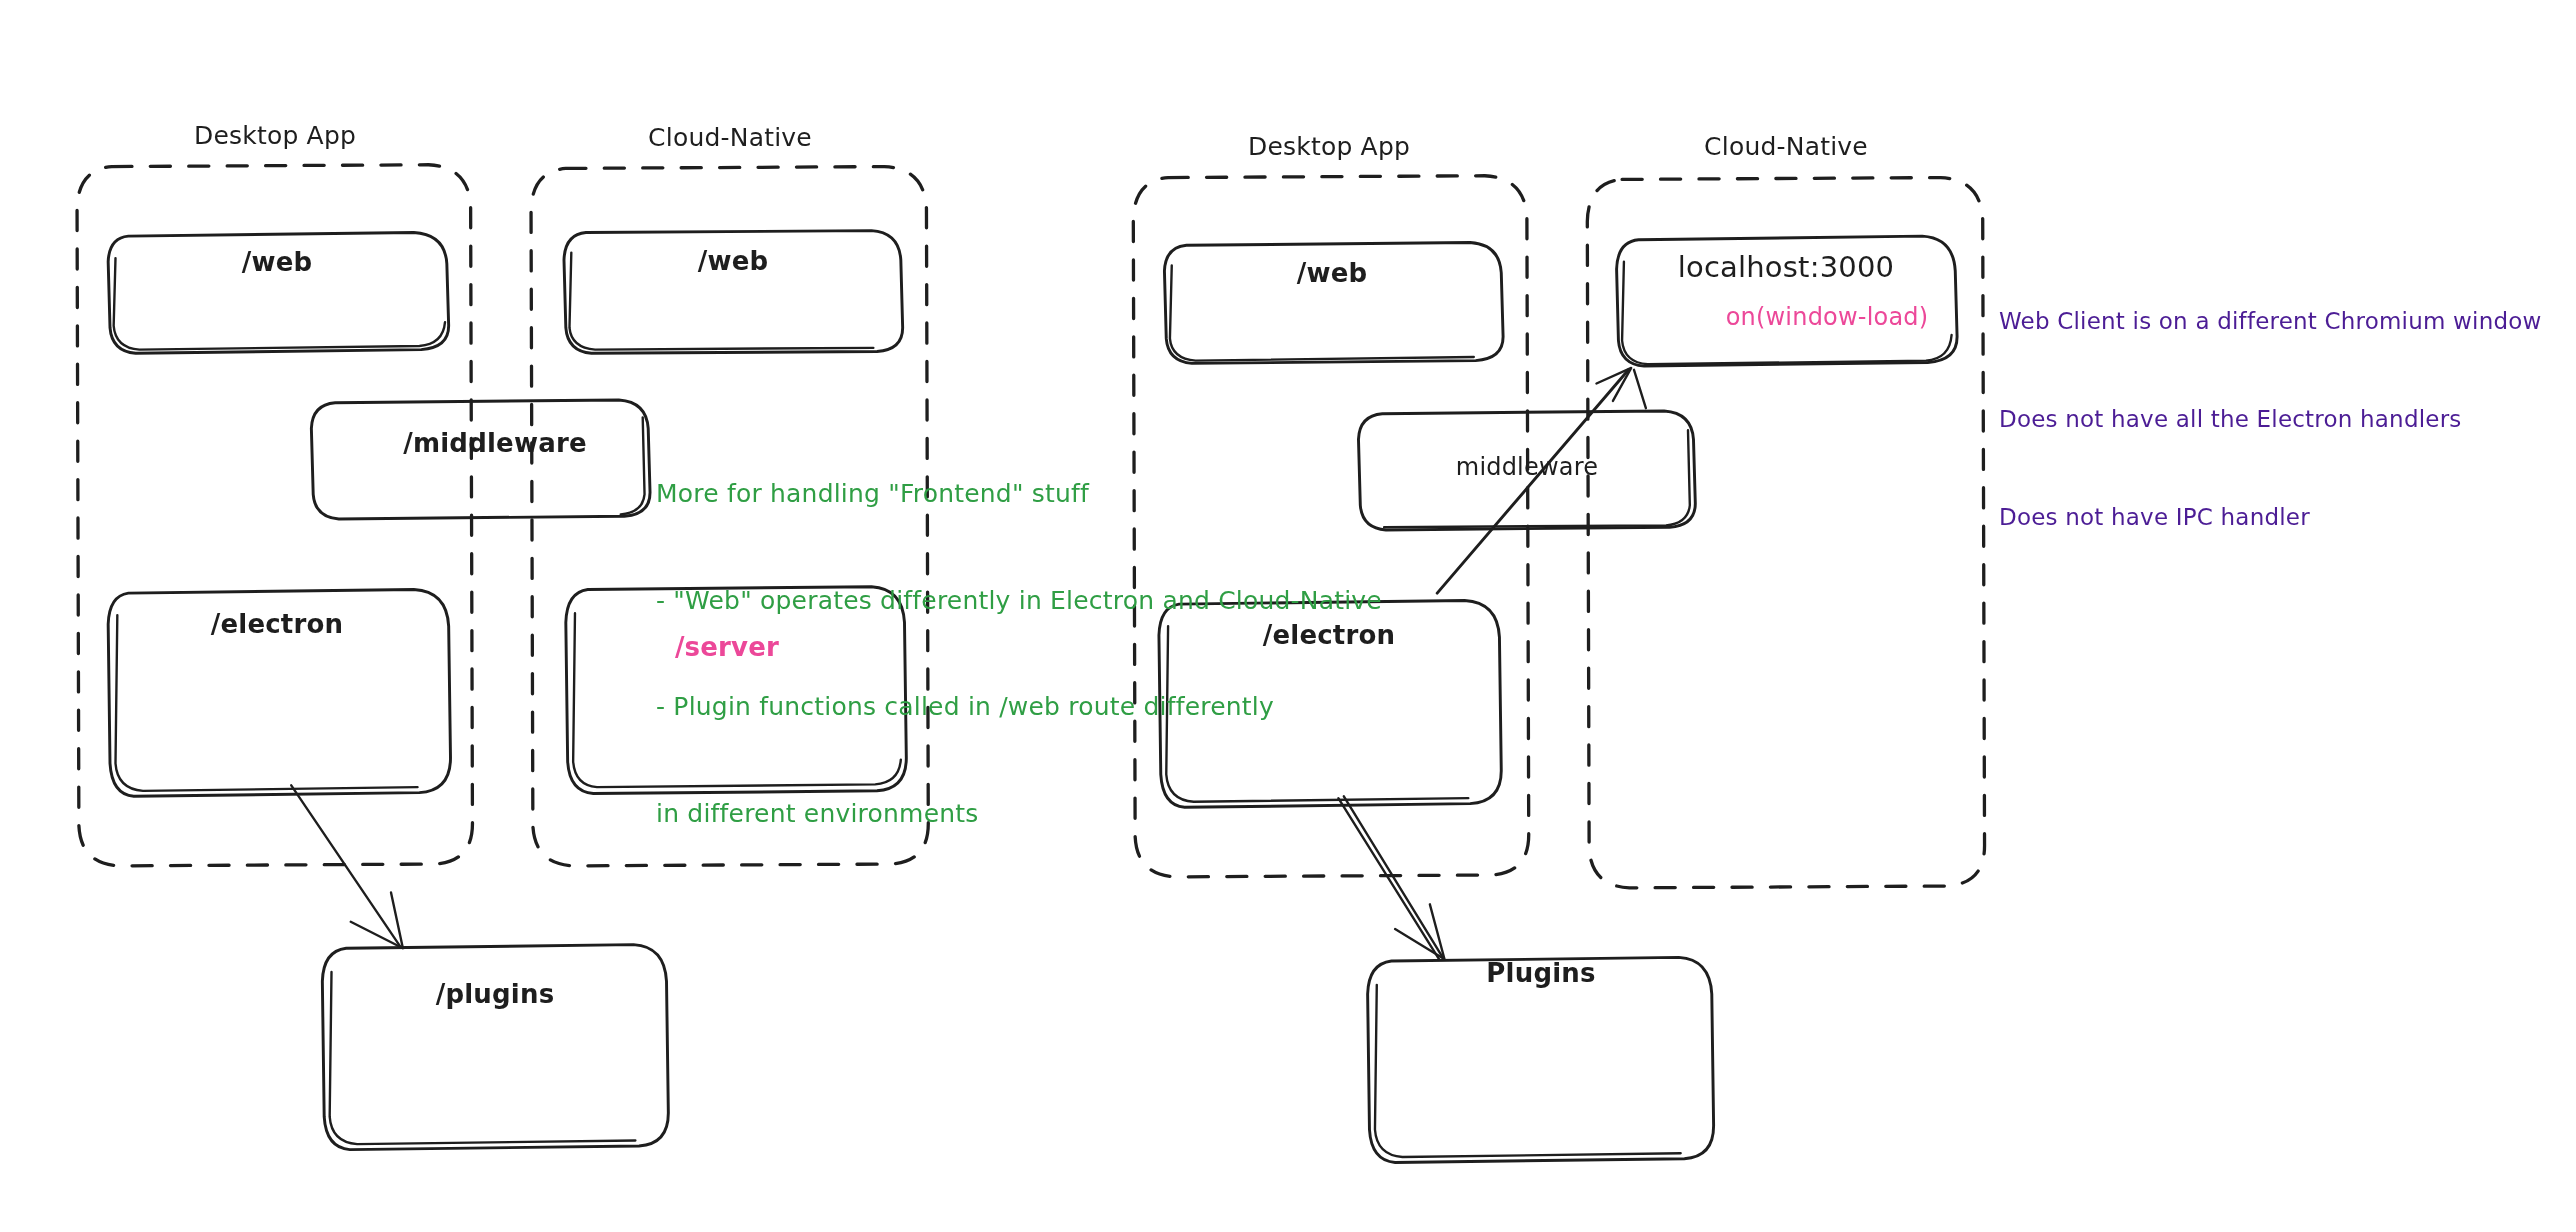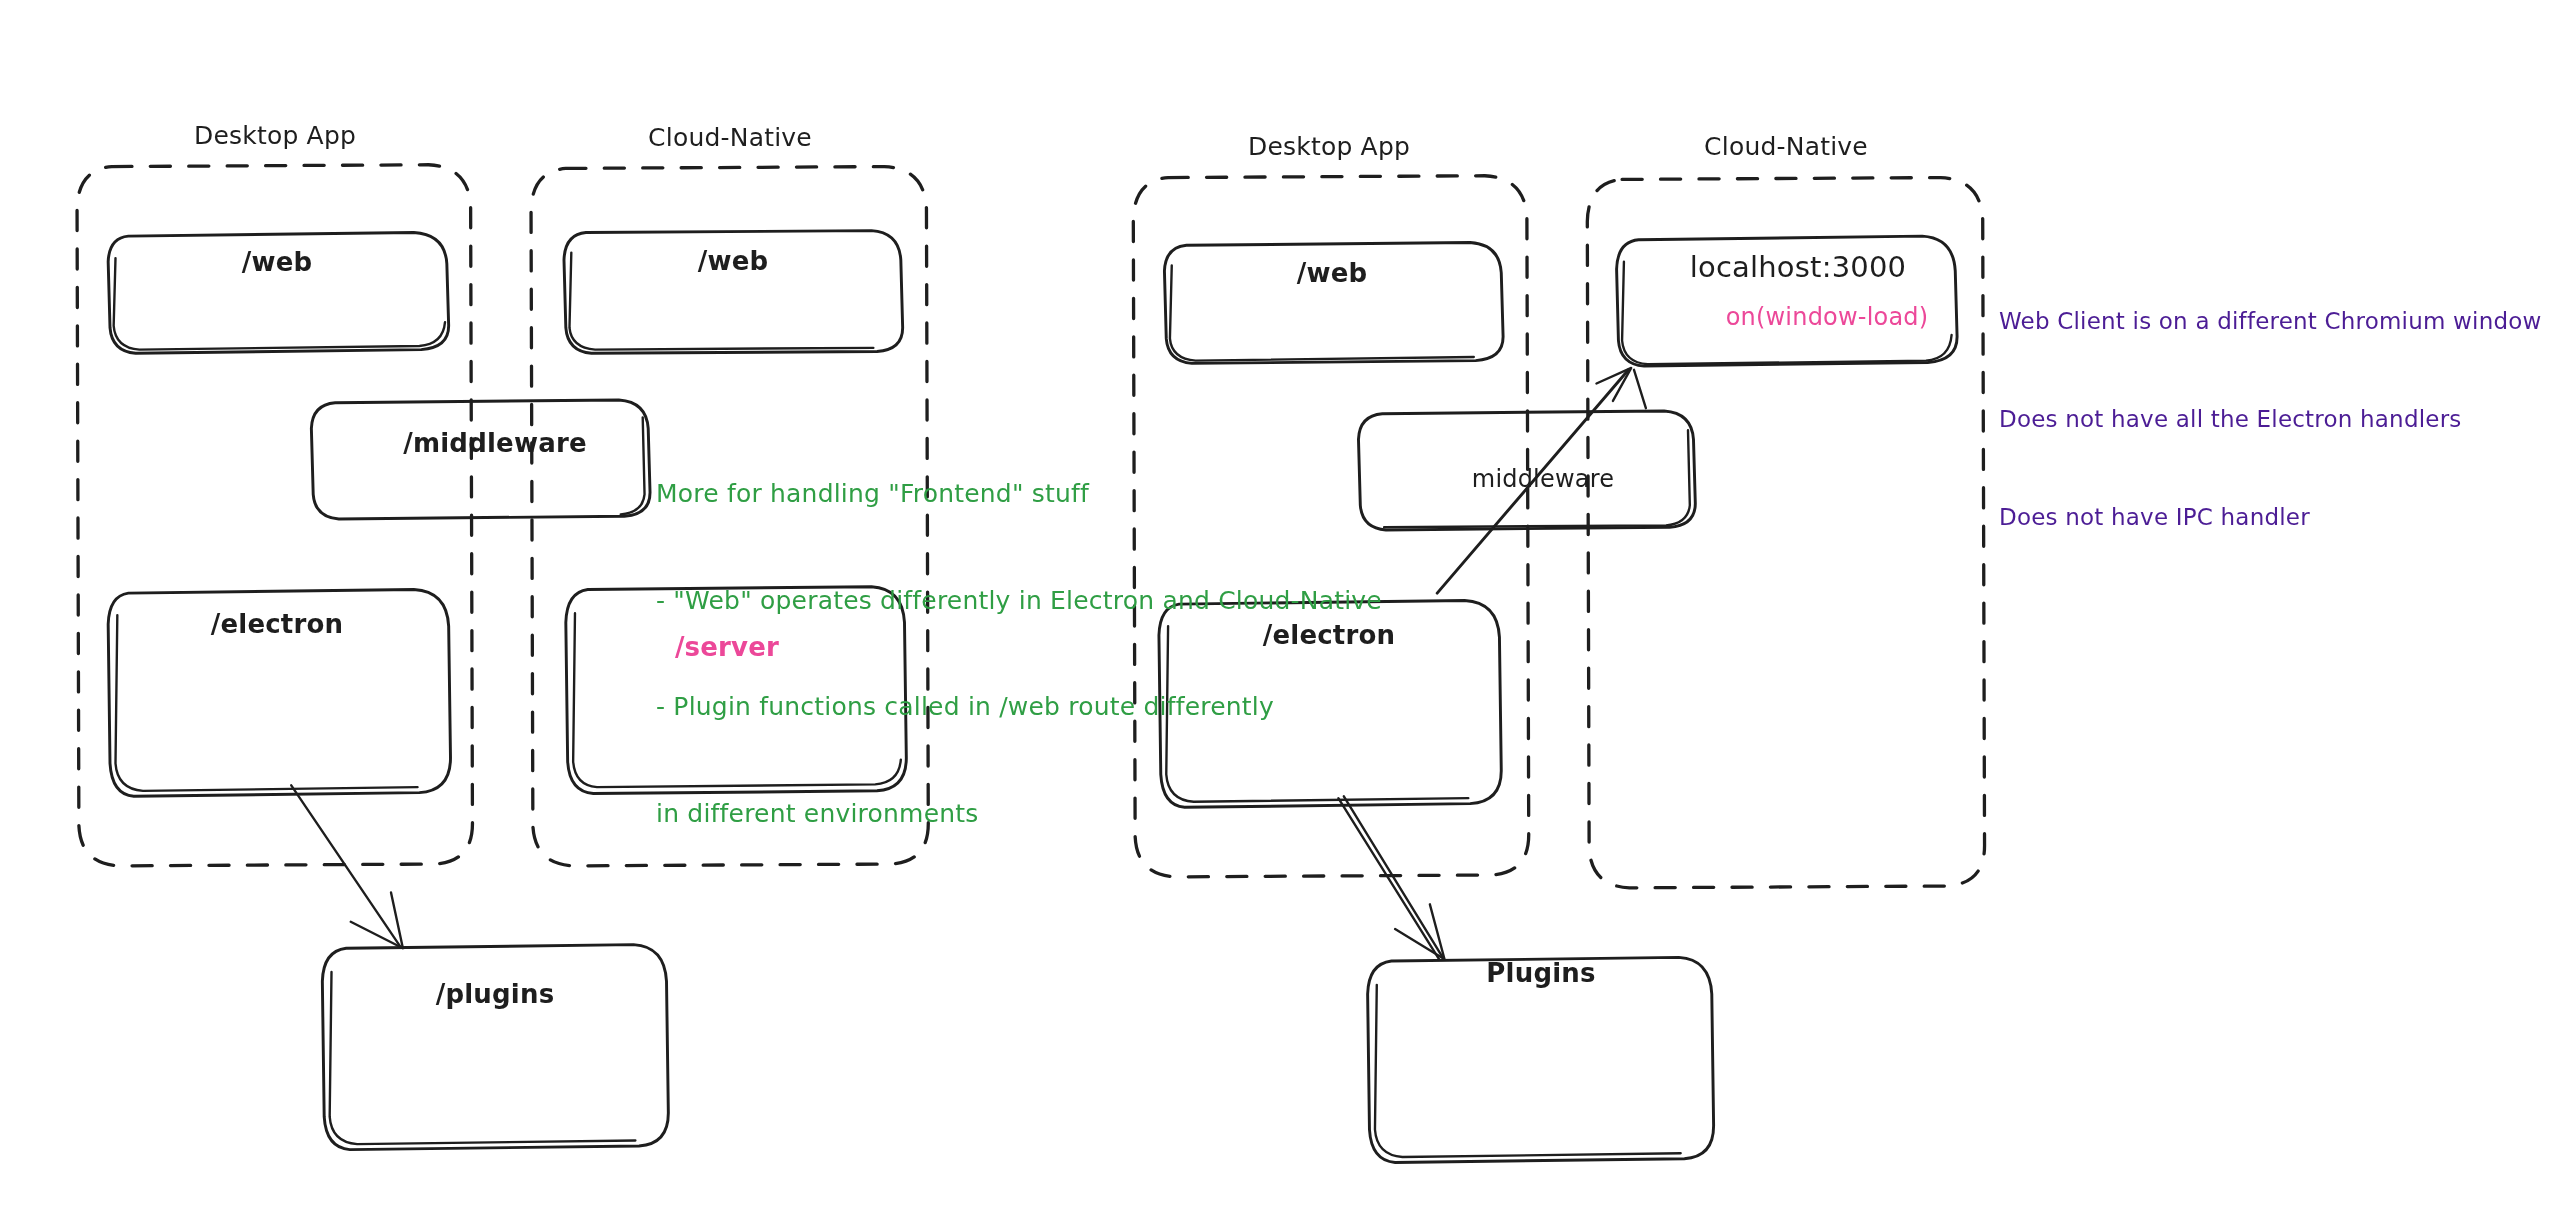--- a/index.html
+++ b/index.html
@@ -49,21 +49,20 @@
   }
   .node-label-sm {
     font-size: 24px;
     text-align: center;
     transform: translateX(-50%);
   }
   .node-label-lg {
     font-size: 29px;
     text-align: center;
     transform: translateX(-50%);
-    margin-left: 12px;
   }
   .red {
     color: #ec4899;
   }
   .green {
     color: #2f9e44;
   }
   .annot {
     font-size: 25px;
     line-height: 1.42;
@@ -207,21 +206,21 @@
   <div class="txt group-label" style="left:1329px; top:130px;">Desktop App</div>
 
   <div class="txt group-label" style="left:1786px; top:130px;">Cloud-Native</div>
 
   <div class="txt node-label" style="left:1332px; top:256px;">/web</div>
 
   <div class="txt node-label-lg" style="left:1786px; top:248px;">localhost:3000</div>
 
   <div class="txt node-label-sm red" style="left:1827px; top:302px;">on(window-load)</div>
 
-  <div class="txt node-label-sm" style="left:1527px; top:464px;margin-left:16px;">middleware</div>
+  <div class="txt node-label-sm" style="left:1527px; top:452px;">middleware</div>
 
   <div class="txt node-label" style="left:1329px; top:618px;">/electron</div>
 
   <div class="txt node-label" style="left:1541px; top:956px;">Plugins</div>
 
   <div class="txt annot-red" style="left:1999px; top:240px;">
     <div>Web Client is on a different Chromium window</div>
     <div>Does not have all the Electron handlers</div>
     <div>Does not have IPC handler</div>
   </div>

